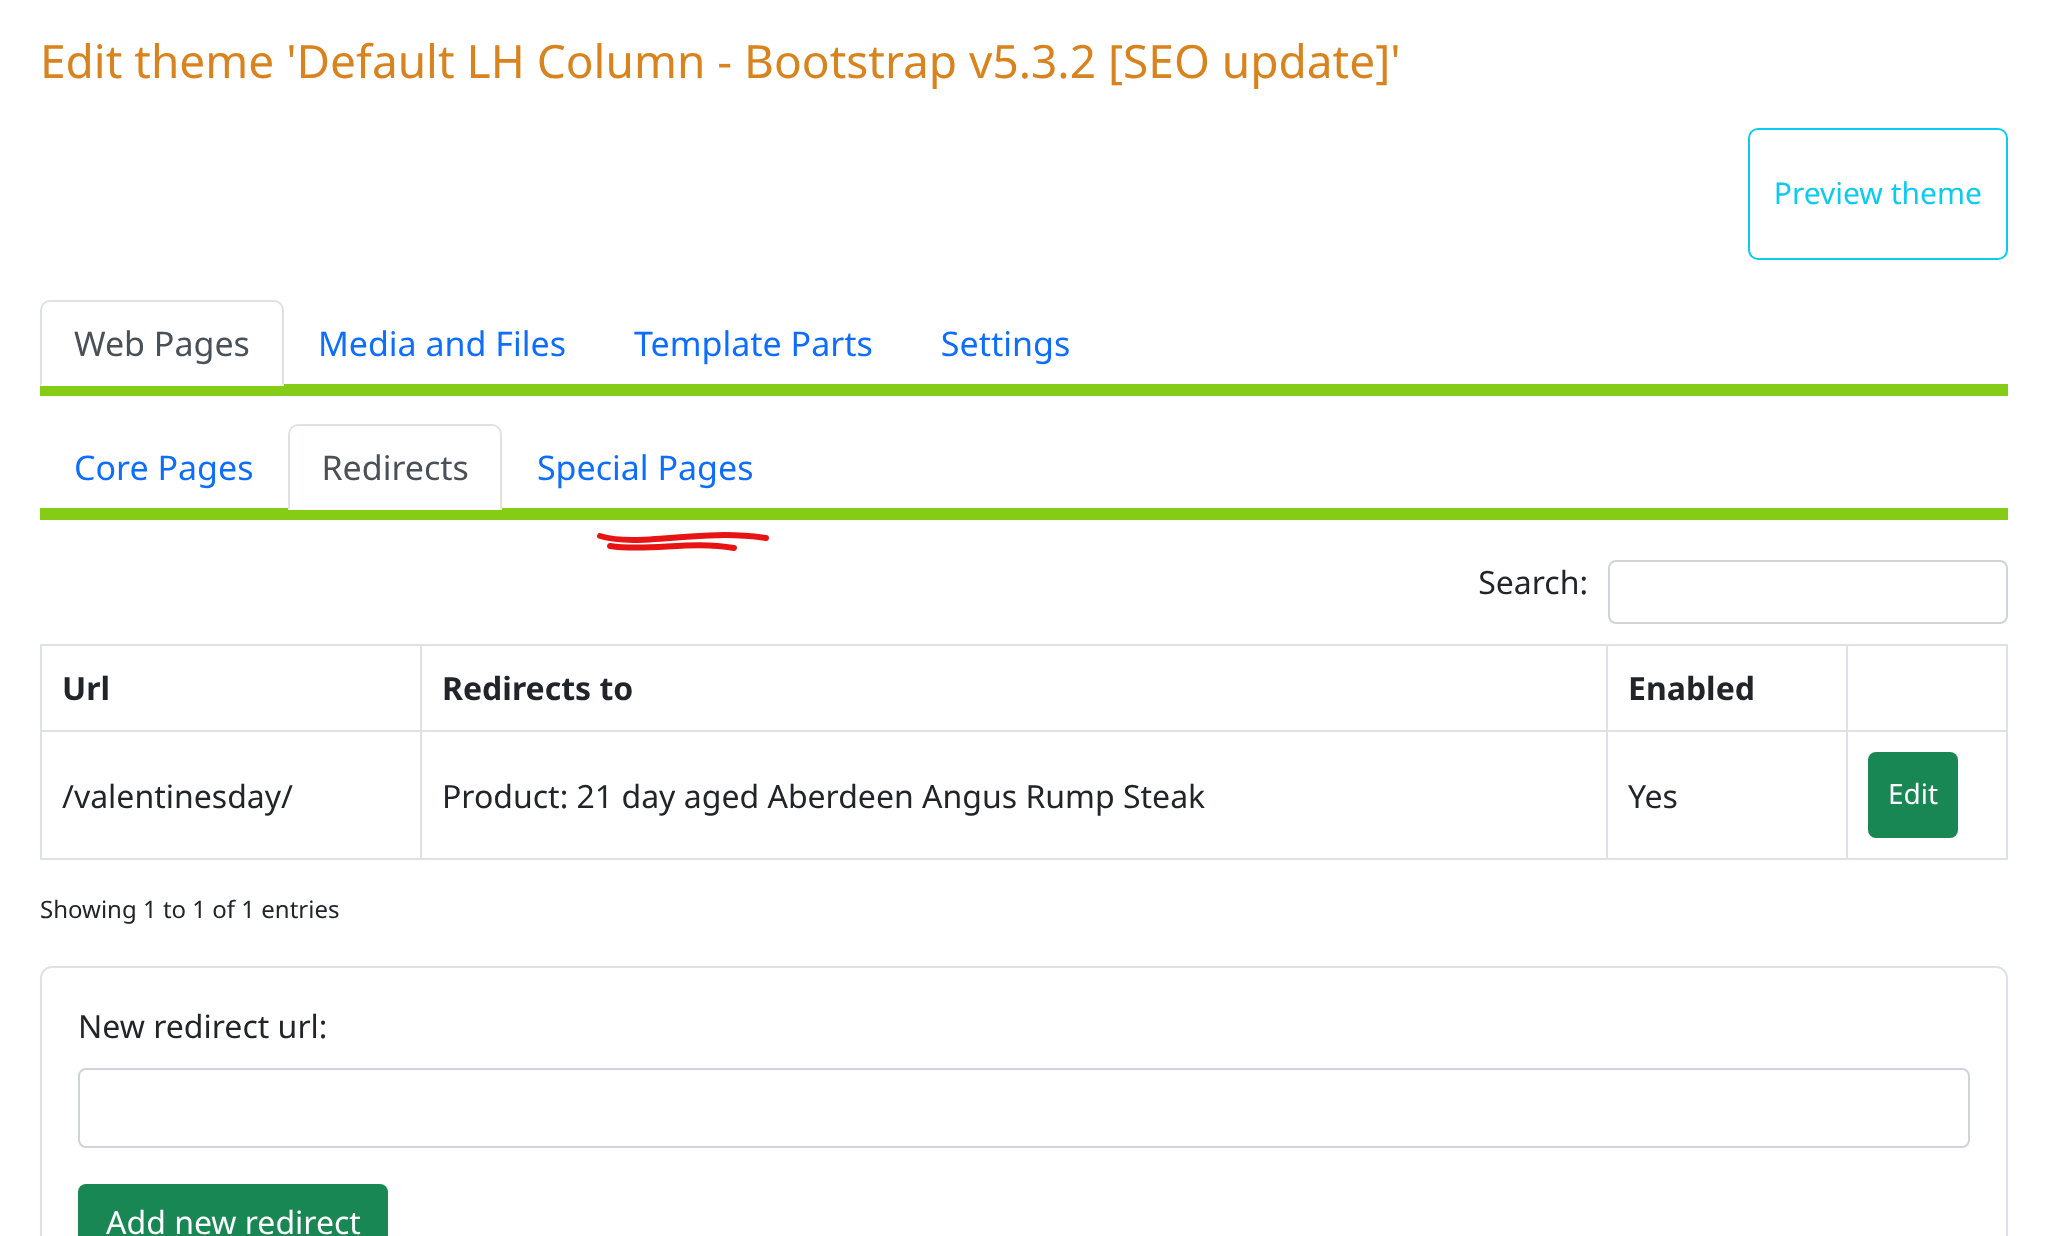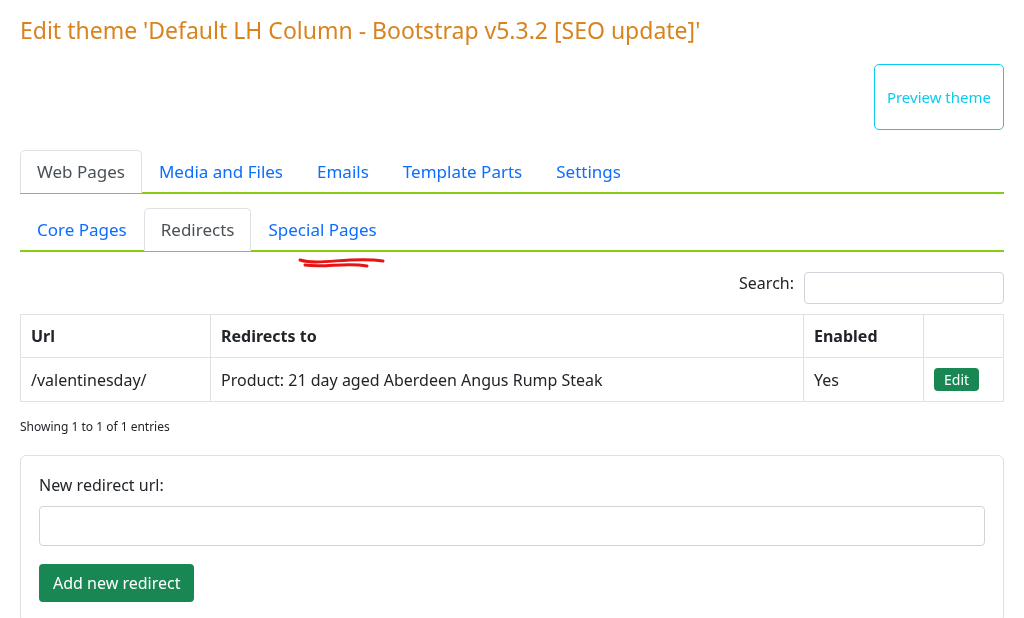--- a/index.html
+++ b/index.html
@@ -27,21 +27,21 @@
       background: transparent;
       padding: 22px 12px;
       border-radius: 5px;
       font-size: 15px;
       cursor: pointer;
       font-family: inherit;
     }
     .nav-tabs {
       display: flex;
       list-style: none;
-      border-bottom: 2px solid #84cc16;
+      border-bottom: 6px solid #84cc16;
       margin-bottom: 14px;
     }
     .nav-tabs.sub {
       margin-bottom: 14px;
     }
     .nav-tabs li {
       padding: 9px 16px;
       color: #0d6efd;
       cursor: pointer;
       border: 1px solid transparent;
@@ -102,21 +102,21 @@
       font-weight: 700;
       color: #212529;
     }
     table.redirects .col-url { width: 190px; }
     table.redirects .col-enabled { width: 120px; }
     table.redirects .col-actions { width: 80px; text-align: left; }
     .btn-success {
       background: #198754;
       color: #fff;
       border: none;
-      padding: 2px 10px;
+      padding: 12px 10px;
       border-radius: 4px;
       font-size: 14px;
       cursor: pointer;
       font-family: inherit;
     }
     .btn-success.larger {
       font-size: 16px;
       padding: 8px 14px;
     }
     .showing {
@@ -148,21 +148,20 @@
 
 <h1 class="page-title">Edit theme 'Default LH Column - Bootstrap v5.3.2 [SEO update]'</h1>
 
 <div class="top-actions">
   <button class="btn-outline-info">Preview theme</button>
 </div>
 
 <ul class="nav-tabs">
   <li class="active">Web Pages</li>
   <li>Media and Files</li>
-  <li>Emails</li>
   <li>Template Parts</li>
   <li>Settings</li>
 </ul>
 
 <ul class="nav-tabs sub">
   <li>Core Pages</li>
   <li class="active">Redirects</li>
   <li>Special Pages</li>
 </ul>
 

